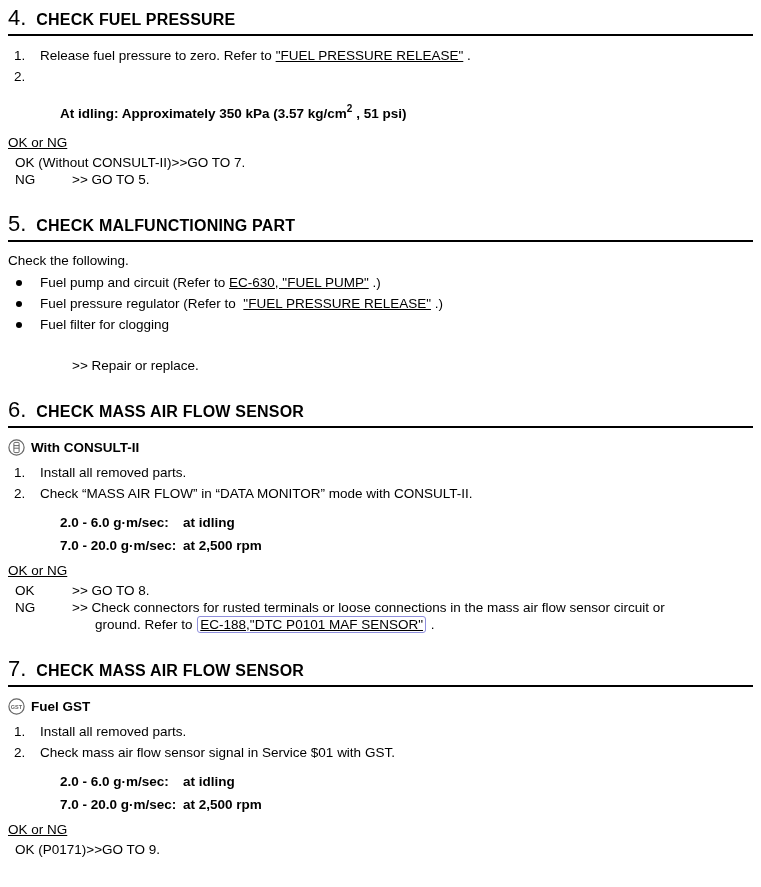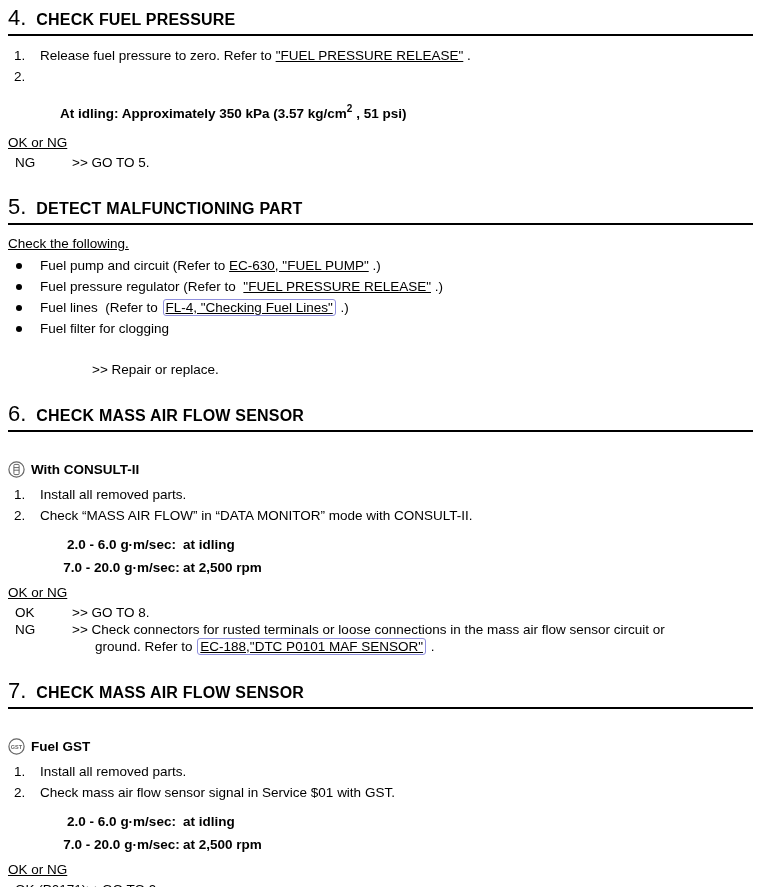--- a/index.html
+++ b/index.html
@@ -31,45 +31,45 @@
   
   .steps { margin-top:9px; }
   .step { display:flex; line-height:21px; padding-left:6px; }
   .step-num { flex:0 0 26px; }
 
   
   .spec-single { margin:11px 0 0 52px; font-weight:bold; line-height:21px; }
   sup { font-size:10px; }
   .spec-rows { margin-top:7px; }
   .spec-row { display:flex; padding-left:52px; line-height:23px; font-weight:bold; }
-  .spec-range { flex:0 0 123px;text-align:center; }
+  .spec-range { flex:0 0 123px; }
 
   
   .okng { margin-top:10px; line-height:18px; }
   .okng span { text-decoration:underline;margin-top:34px; }
 
   
   .results { margin-top:2px; line-height:17px; }
   .res-plain { padding-left:7px; }
   .res-row { display:flex; padding-left:7px; }
   .res-label { flex:0 0 57px; }
   .res-body { flex:1; }
   .res-line2 { padding-left:23px; }
 
   
-  .intro { margin-top:9px; line-height:20px;text-decoration:underline; }
+  .intro { margin-top:9px; line-height:20px; }
   .bullets { margin-top:1px; }
   .bullet { display:flex; line-height:21px; padding-left:8px; }
   .bullet-dot-wrap { flex:0 0 24px; display:flex; }
   .bullet-dot { width:6px; height:6px; border-radius:50%; background:#000; margin-top:8px; }
 
-  .action { margin:20px 0 0 84px; line-height:21px; }
-
-  
-  .subhead { display:flex; align-items:center; gap:6px; margin-top:28px; font-weight:bold; line-height:20px; }
+  .action { margin:20px 0 0 64px; line-height:21px; }
+
+  
+  .subhead { display:flex; align-items:center; gap:6px; margin-top:10px; font-weight:bold; line-height:20px; }
   .tool-icon { flex:0 0 17px; height:17px; display:inline-flex; }
 
   .gap-s4 { margin-top:24px; }
   .gap-s5 { margin-top:22px; }
   .gap-s6 { margin-top:24px; }
 </style>
 </head>
 <body>
 
 <div class="page">
@@ -84,51 +84,46 @@
         <span class="step-num">1.</span>
         <span><span class="t">Release fuel pressure to zero. Refer to </span><a class="link"><span class="t">"FUEL PRESSURE RELEASE"</span></a><span class="t"> .</span></span>
       </div>
       <div class="step">
         <span class="step-num">2.</span>
       </div>
     </div>
     <div class="spec-single"><span class="t">At idling: Approximately 350 kPa (3.57 kg/cm</span><sup>2</sup><span class="t"> , 51 psi)</span></div>
     <div class="okng"><span>OK or NG</span></div>
     <div class="results">
+      <div class="res-plain t">OK (Without CONSULT-II)&gt;&gt;GO TO 7.</div>
       <div class="res-row">
         <span class="res-label">NG</span>
         <span class="t">&gt;&gt; GO TO 5.</span>
       </div>
     </div>
   </div>
 
   <div class="section gap-s4">
     <div class="sec-head">
       <span class="sec-num">5.</span>
-      <span class="sec-title">DETECT MALFUNCTIONING PART</span>
+      <span class="sec-title">CHECK MALFUNCTIONING PART</span>
     </div>
     <div class="intro">Check the following.</div>
     <div class="bullets">
       <div class="bullet">
         <span class="bullet-dot-wrap">
             <span class="bullet-dot"></span>
           </span>
         <span><span class="t">Fuel pump and circuit (Refer to </span><a class="link"><span class="t">EC-630, "FUEL PUMP"</span></a><span class="t"> .)</span></span>
       </div>
       <div class="bullet">
         <span class="bullet-dot-wrap">
             <span class="bullet-dot"></span>
           </span>
         <span><span class="t">Fuel pressure regulator (Refer to  </span><a class="link"><span class="t">"FUEL PRESSURE RELEASE"</span></a><span class="t"> .)</span></span>
-      </div>
-      <div class="bullet">
-        <span class="bullet-dot-wrap">
-            <span class="bullet-dot"></span>
-          </span>
-        <span><span class="t">Fuel lines  (Refer to </span><a class="link boxed"><span class="t">FL-4, "Checking Fuel Lines"</span></a><span class="t"> .)</span></span>
       </div>
       <div class="bullet">
         <span class="bullet-dot-wrap">
             <span class="bullet-dot"></span>
           </span>
         <span class="t">Fuel filter for clogging</span>
       </div>
     </div>
     <div class="action t">&gt;&gt; Repair or replace.</div>
   </div>

